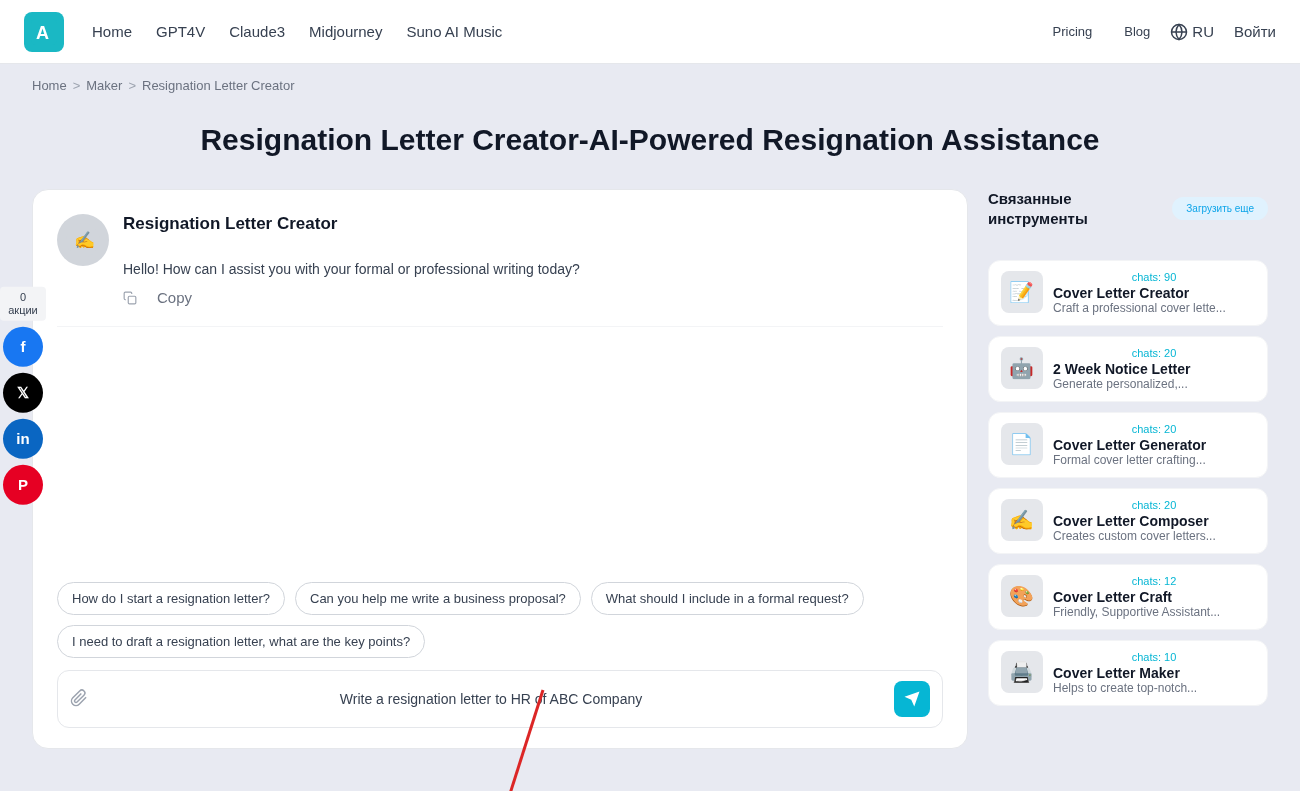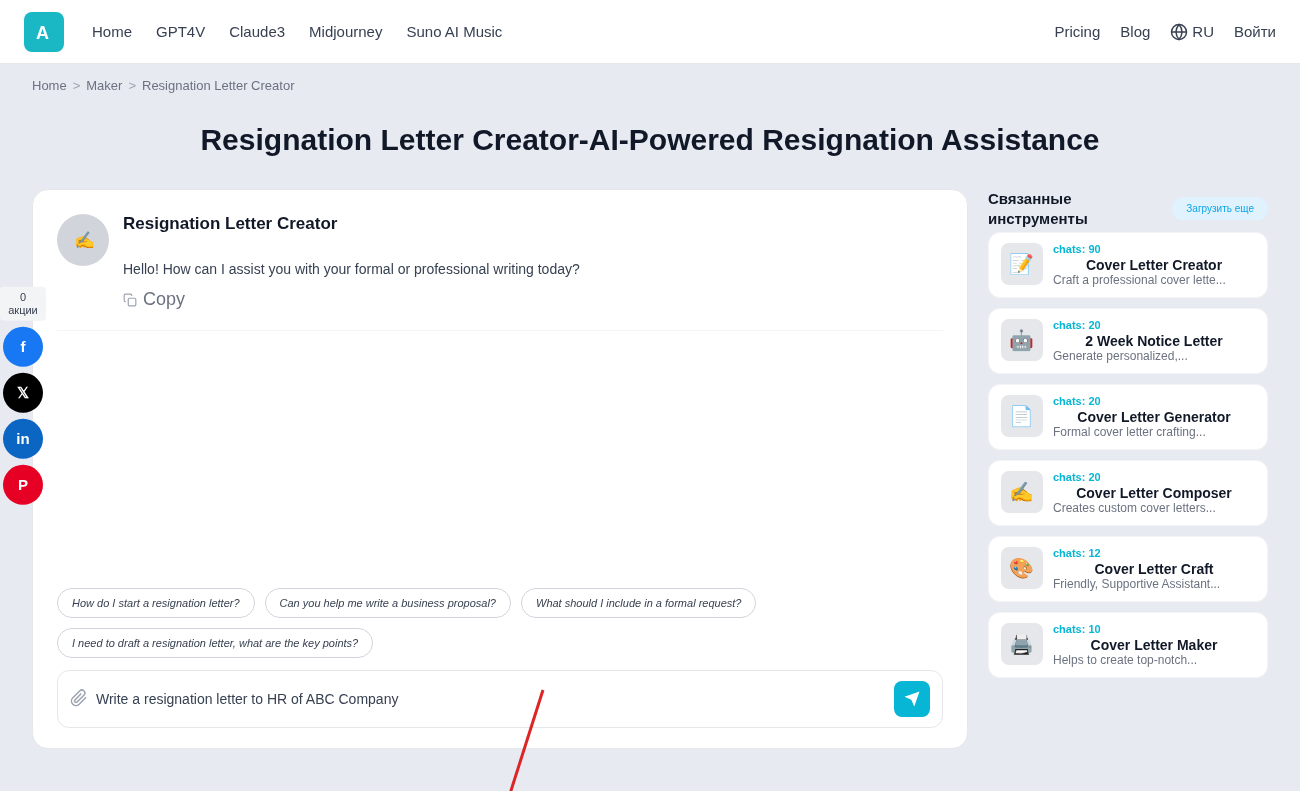--- a/index.html
+++ b/index.html
@@ -26,21 +26,21 @@
     .navbar-logo svg { width: 26px; height: 26px; }
     .navbar-links { display: flex; gap: 24px; align-items: center; }
     .navbar-links a {
       text-decoration: none;
       color: #374151;
       font-size: 15px;
       font-weight: 500;
       cursor: pointer;
     }
     .navbar-right { margin-left: auto; display: flex; align-items: center; gap: 20px; }
-    .navbar-right a { text-decoration: none; color: #374151; font-size: 15px; font-weight: 500; cursor: pointer; }
+    .navbar-right a { text-decoration: none; color: #374151; font-size: 13px; font-weight: 500; cursor: pointer; margin-left: 12px; }
     .lang-btn {
       display: flex; align-items: flex-start; gap: 4px;
       color: #374151; font-size: 15px; font-weight: 500;
       cursor: pointer;
     }
     .login-btn {
       background: none; border: none;
       color: #374151; font-size: 15px; font-weight: 500;
       cursor: pointer;
     }
@@ -104,45 +104,44 @@
       background: #d1d5db;
       overflow: hidden;
       flex-shrink: 0;
       display: flex; align-items: center; justify-content: center;
       font-size: 22px;
     }
     .chat-name { font-size: 17px; font-weight: 700; color: #111827; margin-bottom: 4px; }
     .chat-greeting { font-size: 14px; color: #374151; margin-top: 27px; }
 
     .copy-btn {
-      display: flex; align-items: center; gap: 6px;
+      display: flex; align-items: center; gap: 20px;
       background: none; border: none;
-      color: #6b7280; font-size: 18px;
+      color: #6b7280; font-size: 15px;
       cursor: pointer;
       padding: 4px 0;
       margin-top: 8px;
     }
 
     
     .suggestions {
       position: absolute;
       bottom: 90px;
       left: 24px; right: 24px;
       display: flex; flex-wrap: wrap; gap: 10px;
     }
     .chip {
       background: #fff;
       border: 1px solid #d1d5db;
       border-radius: 20px;
       padding: 8px 14px;
-      font-size: 11px;
+      font-size: 13px;
       color: #374151;
       cursor: pointer;
       white-space: nowrap;
-      font-style: italic;
     }
 
     
     .chat-input-area {
       position: absolute;
       bottom: 20px;
       left: 24px; right: 24px;
       display: flex;
       align-items: center;
       border: 1.5px solid #e5e7eb;
@@ -156,20 +155,21 @@
       color: #9ca3af; cursor: pointer;
       font-size: 18px; line-height: 1;
       flex-shrink: 0;
     }
     .chat-input {
       flex: 1;
       border: none; outline: none;
       font-size: 14px;
       color: #374151;
       background: transparent;
+      text-align: center;
     }
     .send-btn {
       background: #06b6d4;
       border: none; border-radius: 8px;
       width: 36px; height: 36px;
       cursor: pointer;
       display: flex; align-items: center; justify-content: center;
       flex-shrink: 0;
     }
     .send-btn svg { width: 18px; height: 18px; fill: #fff; }
@@ -181,21 +181,21 @@
       z-index: 10;
     }
 
     
     .sidebar {
       width: 280px;
       flex-shrink: 0;
     }
     .sidebar-header {
       display: flex; align-items: center; justify-content: space-between;
-      margin-bottom: 4px;
+      margin-bottom: 32px;
     }
     .sidebar-title { font-size: 15px; font-weight: 700; color: #111827; line-height: 1.3; }
     .load-more-btn {
       background: #e0f2fe;
       border: none; border-radius: 16px;
       padding: 6px 14px;
       font-size: 10px;
       color: #0ea5e9;
       cursor: pointer;
       white-space: nowrap;
@@ -218,25 +218,24 @@
       background: #e5e7eb;
       flex-shrink: 0;
       display: flex; align-items: center; justify-content: center;
       font-size: 20px;
       overflow: hidden;
     }
     .sidebar-item-content { flex: 1; min-width: 0; }
     .sidebar-item-chats {
       font-size: 11px;
       color: #06b6d4;
-      text-align: left;
+      text-align: center;
       margin-bottom: 2px;
-      font-weight: bold;
-    }
-    .sidebar-item-name { font-size: 14px; font-weight: 600; color: #111827; text-align: center; }
+    }
+    .sidebar-item-name { font-size: 14px; font-weight: 600; color: #111827; }
     .sidebar-item-desc { font-size: 12px; color: #6b7280; white-space: nowrap; overflow: hidden; text-overflow: ellipsis; }
 
     
     .social-bar {
       position: fixed;
       left: 0; top: 50%;
       transform: translateY(-50%);
       display: flex; flex-direction: column;
       align-items: center;
       gap: 6px;

